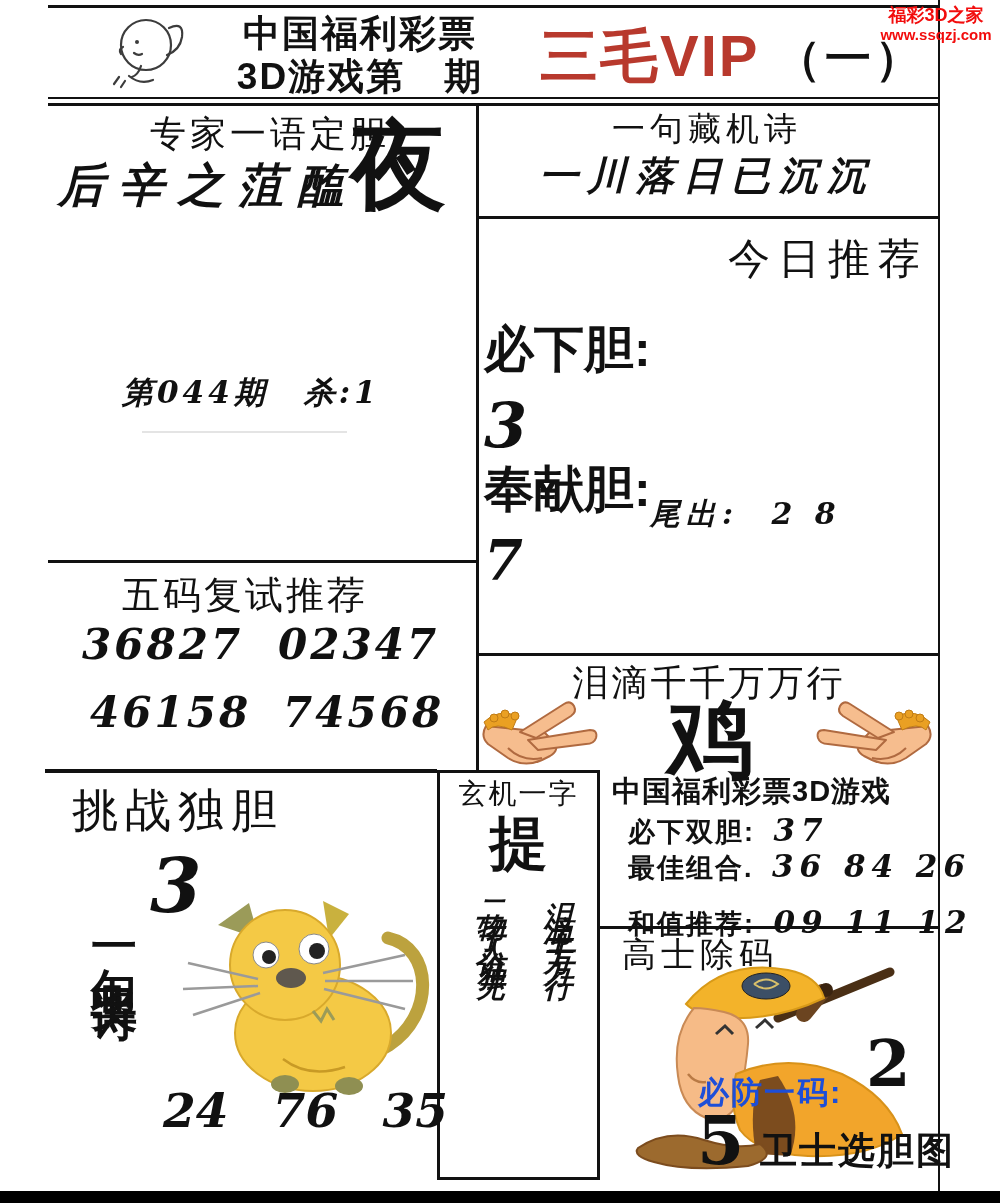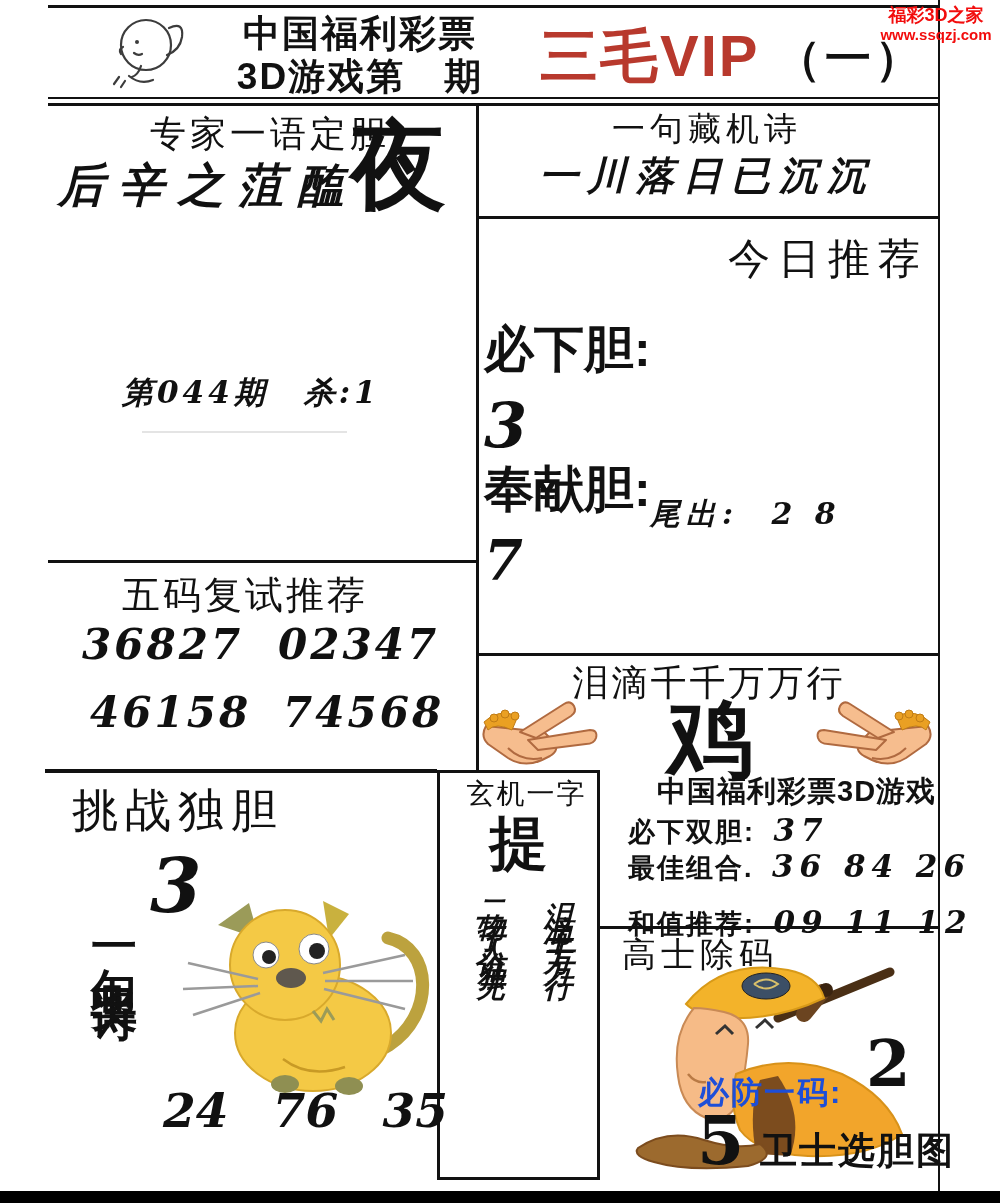--- a/index.html
+++ b/index.html
@@ -26,35 +26,35 @@
   .expert-big{left:350px;top:118px;font-size:96px;font-weight:900;line-height:96px;}
   .issue-line{left:122px;top:372px;font-size:31px;letter-spacing:4px;}
   .fivecode-heading{left:95px;top:570px;width:300px;font-size:38px;letter-spacing:3px;}
   .code{font-size:42px;letter-spacing:3px;}
   .challenge-heading{left:72px;top:780px;font-size:46px;letter-spacing:7px;}
   .challenge-value{left:150px;top:843px;font-size:74px;}
   .prize-poem{left:86px;top:922px;height:262px;font-size:46px;font-weight:900;letter-spacing:9px;line-height:58px;}
   .prize-numbers{left:163px;top:1083px;font-size:47px;word-spacing:28px;}
   
   .mystery-box{left:437px;top:770px;width:157px;height:404px;border:3px solid #111;}
-  .mystery-heading{left:8px;top:2px;width:100%;text-align:center;font-size:28px;font-family:"DejaVu Serif","Liberation Serif",serif;font-weight:400;letter-spacing:2px;}
+  .mystery-heading{left:0;top:2px;width:100%;text-align:center;font-size:28px;font-family:"DejaVu Serif","Liberation Serif",serif;font-weight:400;letter-spacing:2px;}
   .mystery-char{left:0;top:32px;width:100%;text-align:center;font-size:58px;font-weight:900;}
   .mystery-col{top:107px;font-size:28px;letter-spacing:12px;line-height:40px;}
   
   .poem-heading{left:476px;top:107px;width:462px;font-size:33px;letter-spacing:5px;}
   .poem-line{left:476px;top:149px;width:462px;font-size:39px;letter-spacing:9px;}
   .recommend-heading{left:476px;top:231px;width:452px;text-align:right;font-size:42px;letter-spacing:8px;}
   .dan-row{left:482px;top:316px;display:flex;align-items:baseline;white-space:nowrap;flex-direction:column;}
   .dan-label{font-size:50px;font-weight:900;}
   .dan-val1{font-size:62px;margin:0 -16px 0 -4px;position:relative;top:6px;z-index:2;}
   .dan-val2{font-size:56px;margin-left:2px;position:relative;top:4px;}
   .tail-row{left:650px;top:494px;font-size:30px;letter-spacing:6px;white-space:nowrap;}
   .special-heading{left:559px;top:659px;width:300px;font-size:36px;letter-spacing:3px;}
   .zodiac{left:640px;top:688px;width:140px;text-align:center;font-size:86px;font-weight:900;line-height:100px;}
-  .cwl-sub{left:612px;top:772px;font-size:29px;font-weight:900;letter-spacing:1px;margin-left:45px;}
+  .cwl-sub{left:612px;top:772px;font-size:29px;font-weight:900;letter-spacing:1px;}
   .stat-row{left:628px;white-space:nowrap;}
   .stat-label{font-size:27px;font-weight:900;letter-spacing:2px;}
   .stat-value{font-size:31px;margin-left:14px;letter-spacing:6px;}
   .gaoshi-heading{left:622px;top:932px;font-size:34px;letter-spacing:5px;}
   .guard-label{left:698px;top:1072px;font-size:31px;font-weight:900;color:#1d4ed8;letter-spacing:2px;z-index:5;}
   .guard-value{left:866px;top:1026px;font-size:64px;font-family:"DejaVu Serif","Liberation Serif",serif;font-weight:900;z-index:5;}
   .guard-five{left:697px;top:1100px;font-size:68px;font-family:"DejaVu Serif","Liberation Serif",serif;font-weight:900;z-index:5;}
   .guard-caption{left:760px;top:1126px;font-size:37px;font-weight:900;letter-spacing:2px;z-index:5;}
   svg{display:block;}
 </style>

